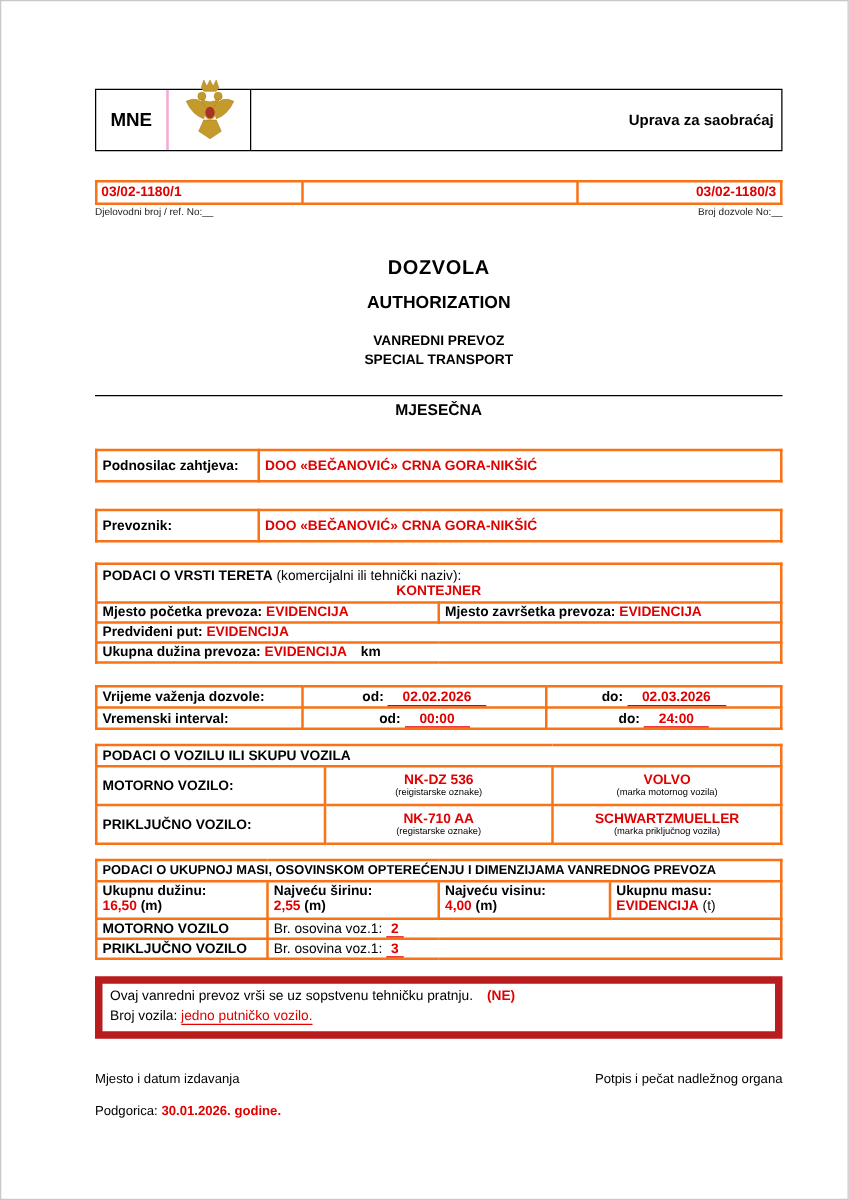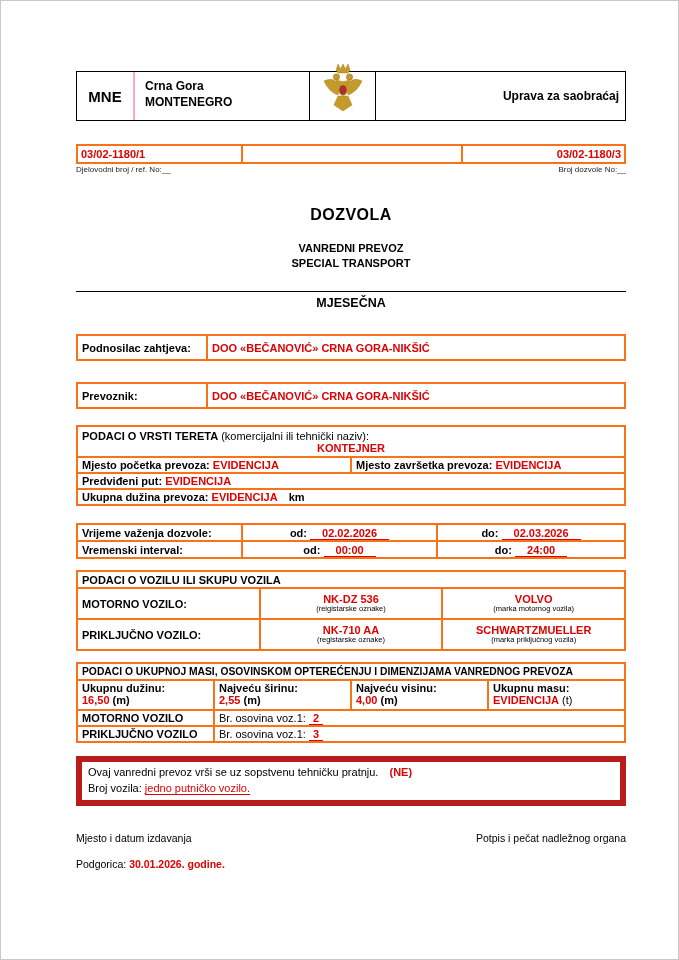--- a/index.html
+++ b/index.html
@@ -72,24 +72,20 @@
   .foot { display:flex; justify-content:space-between; font-size:10.5px; margin-top:26px; }
   .issued { font-size:10.5px; margin-top:14px; }
 </style>
 </head>
 <body>
 
 <div class="content">
 
   <div class="hdr">
     <div class="hdr-mne">MNE</div>
-    <div class="hdr-country">
-      <div>Crna Gora</div>
-      <div>MONTENEGRO</div>
-    </div>
     <div class="hdr-emblem">
       <span>
         <svg width="44" height="54" viewBox="0 0 44 54" aria-hidden="true">
           <g fill="#c49a2c" stroke="#a9831f" stroke-width="0.5">
             <path d="M17 2 l2.5 5 2.5-5 2.5 5 2.5-5 2 6 -2 3 h-10 l-2-3 z"></path>
             <circle cx="15.5" cy="15" r="3.2"></circle>
             <circle cx="28.5" cy="15" r="3.2"></circle>
             <path d="M15 17 Q22 22 29 17 L27 27 Q22 30 17 27 Z"></path>
             <path d="M3 19 Q13 14 19 24 L17 33 Q8 30 3 19 Z"></path>
             <path d="M41 19 Q31 14 25 24 L27 33 Q36 30 41 19 Z"></path>
@@ -115,20 +111,21 @@
     </tr>
   </tbody>
     </table>
   <div class="ref-captions">
     <span>Djelovodni broj / ref. No:__</span>
     <span>Broj dozvole No:__</span>
   </div>
 
   <div class="titles">
     <div class="t1">DOZVOLA</div>
+    <div class="t2">AUTHORIZATION</div>
     <div class="t3">VANREDNI PREVOZ</div>
     <div class="t4">SPECIAL TRANSPORT</div>
   </div>
   <div class="rule"></div>
   <div class="period">MJESEČNA</div>
 
   <table class="tbl-applicant">
     <tbody>
         <tr>
       <td class="w-label lbl">Podnosilac zahtjeva:</td>

